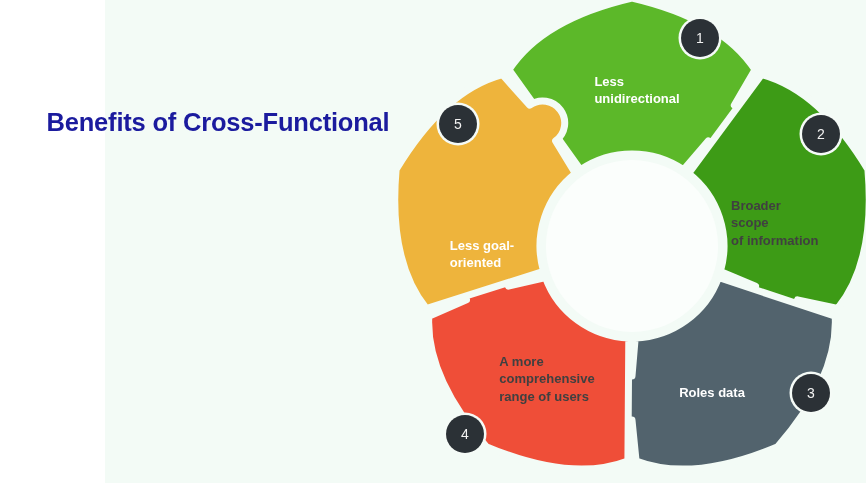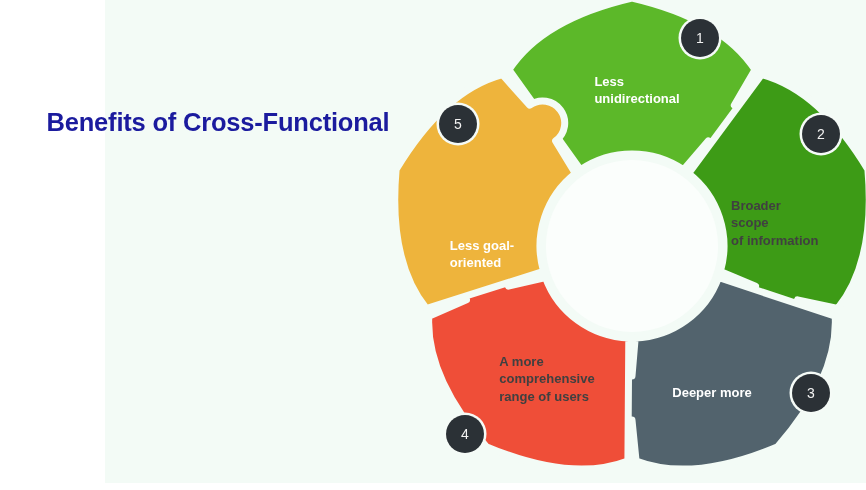--- a/index.html
+++ b/index.html
@@ -105,21 +105,21 @@
           <path d="M 718.5 277.5 L 835.2 316.3 Q 838.3 376.9 777.8 446.6 Q 692.7 482.6 636.1 461.0 L 632.0 420.1 A 21 21 0 1 1 632.0 375.9 L 635.2 337.9 A 92 92 0 0 0 718.5 277.5 Z" fill="#52636d" stroke="#f3fbf6" stroke-width="7" stroke-linejoin="round"></path>
           <path d="M 628.8 337.9 L 627.9 461.0 Q 571.3 482.6 486.2 446.6 Q 425.7 376.9 428.8 316.3 L 466.5 299.8 A 21 21 0 1 1 508.4 286.2 L 545.5 277.5 A 92 92 0 0 0 628.8 337.9 Z" fill="#ef4e38" stroke="#f3fbf6" stroke-width="7" stroke-linejoin="round"></path>
           <path d="M 543.6 271.4 L 426.3 308.5 Q 388.2 261.3 396.1 169.4 Q 443.8 90.3 502.3 74.5 L 529.7 105.2 A 21 21 0 1 1 555.6 140.9 L 575.4 173.5 A 92 92 0 0 0 543.6 271.4 Z" fill="#eeb43c" stroke="#f3fbf6" stroke-width="7" stroke-linejoin="round"></path>
         </g>
       <circle id="center-hole" cx="632" cy="246" r="86" fill="#fbfefc"></circle>
     </svg>
   <div class="piece-label" style="left: 637px; top: 90px; color: rgb(255, 255, 255);">Less
 unidirectional</div>
       <div class="piece-label" style="left: 776px; top: 223px; color: #404040;">Broader scope
 of information</div>
-      <div class="piece-label" style="left: 712px; top: 393px; color: rgb(255, 255, 255);">Deeper more</div>
+      <div class="piece-label" style="left: 712px; top: 393px; color: rgb(255, 255, 255);">Roles data</div>
       <div class="piece-label" style="left: 547px; top: 379px; color: #404040;">A more
 comprehensive
 range of users</div>
       <div class="piece-label" style="left: 482px; top: 210px; color: rgb(255, 255, 255); margin-top: 44px;">Less goal-
 oriented</div>
       <div class="badge" style="left: 700px; top: 38px; background: rgb(43, 49, 54); color: rgb(242, 242, 242);">1</div>
       <div class="badge" style="left: 821px; top: 134px; background: rgb(43, 49, 54); color: rgb(242, 242, 242);">2</div>
       <div class="badge" style="left: 811px; top: 393px; background: rgb(43, 49, 54); color: rgb(242, 242, 242);">3</div>
       <div class="badge" style="left: 465px; top: 434px; background: rgb(43, 49, 54); color: rgb(242, 242, 242);">4</div>
       <div class="badge" style="left: 458px; top: 124px; background: rgb(43, 49, 54); color: rgb(242, 242, 242);">5</div>

